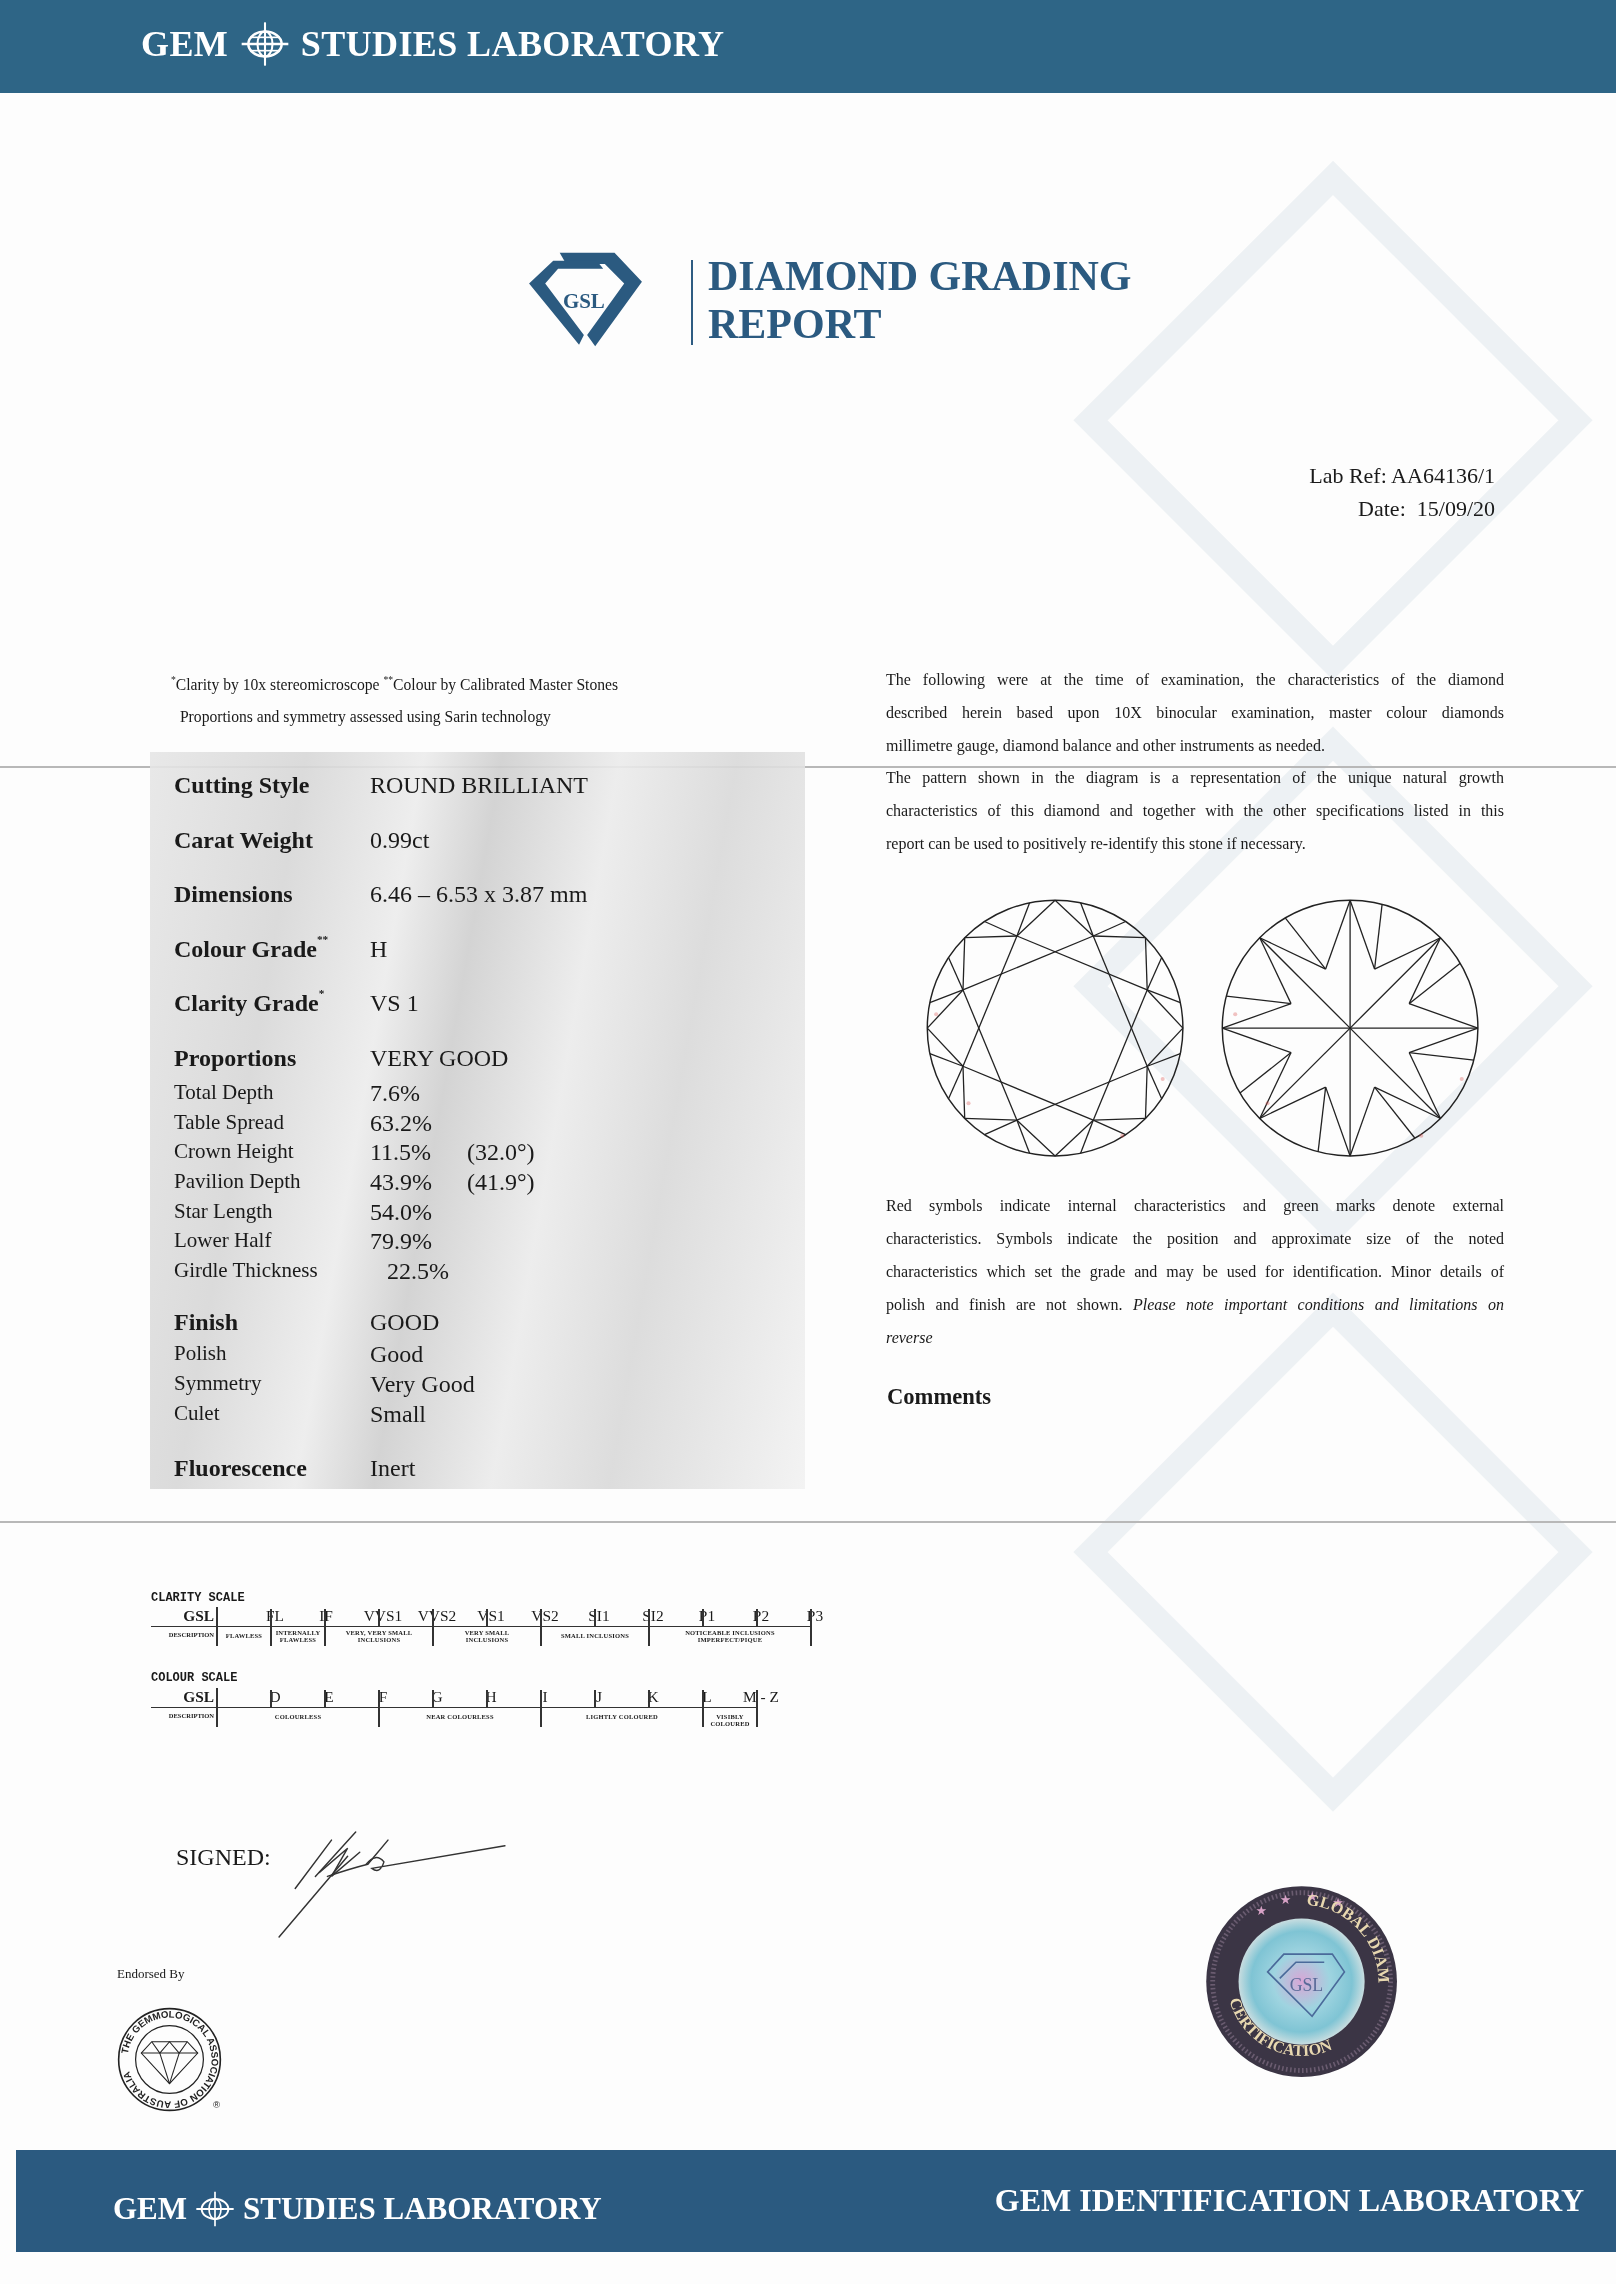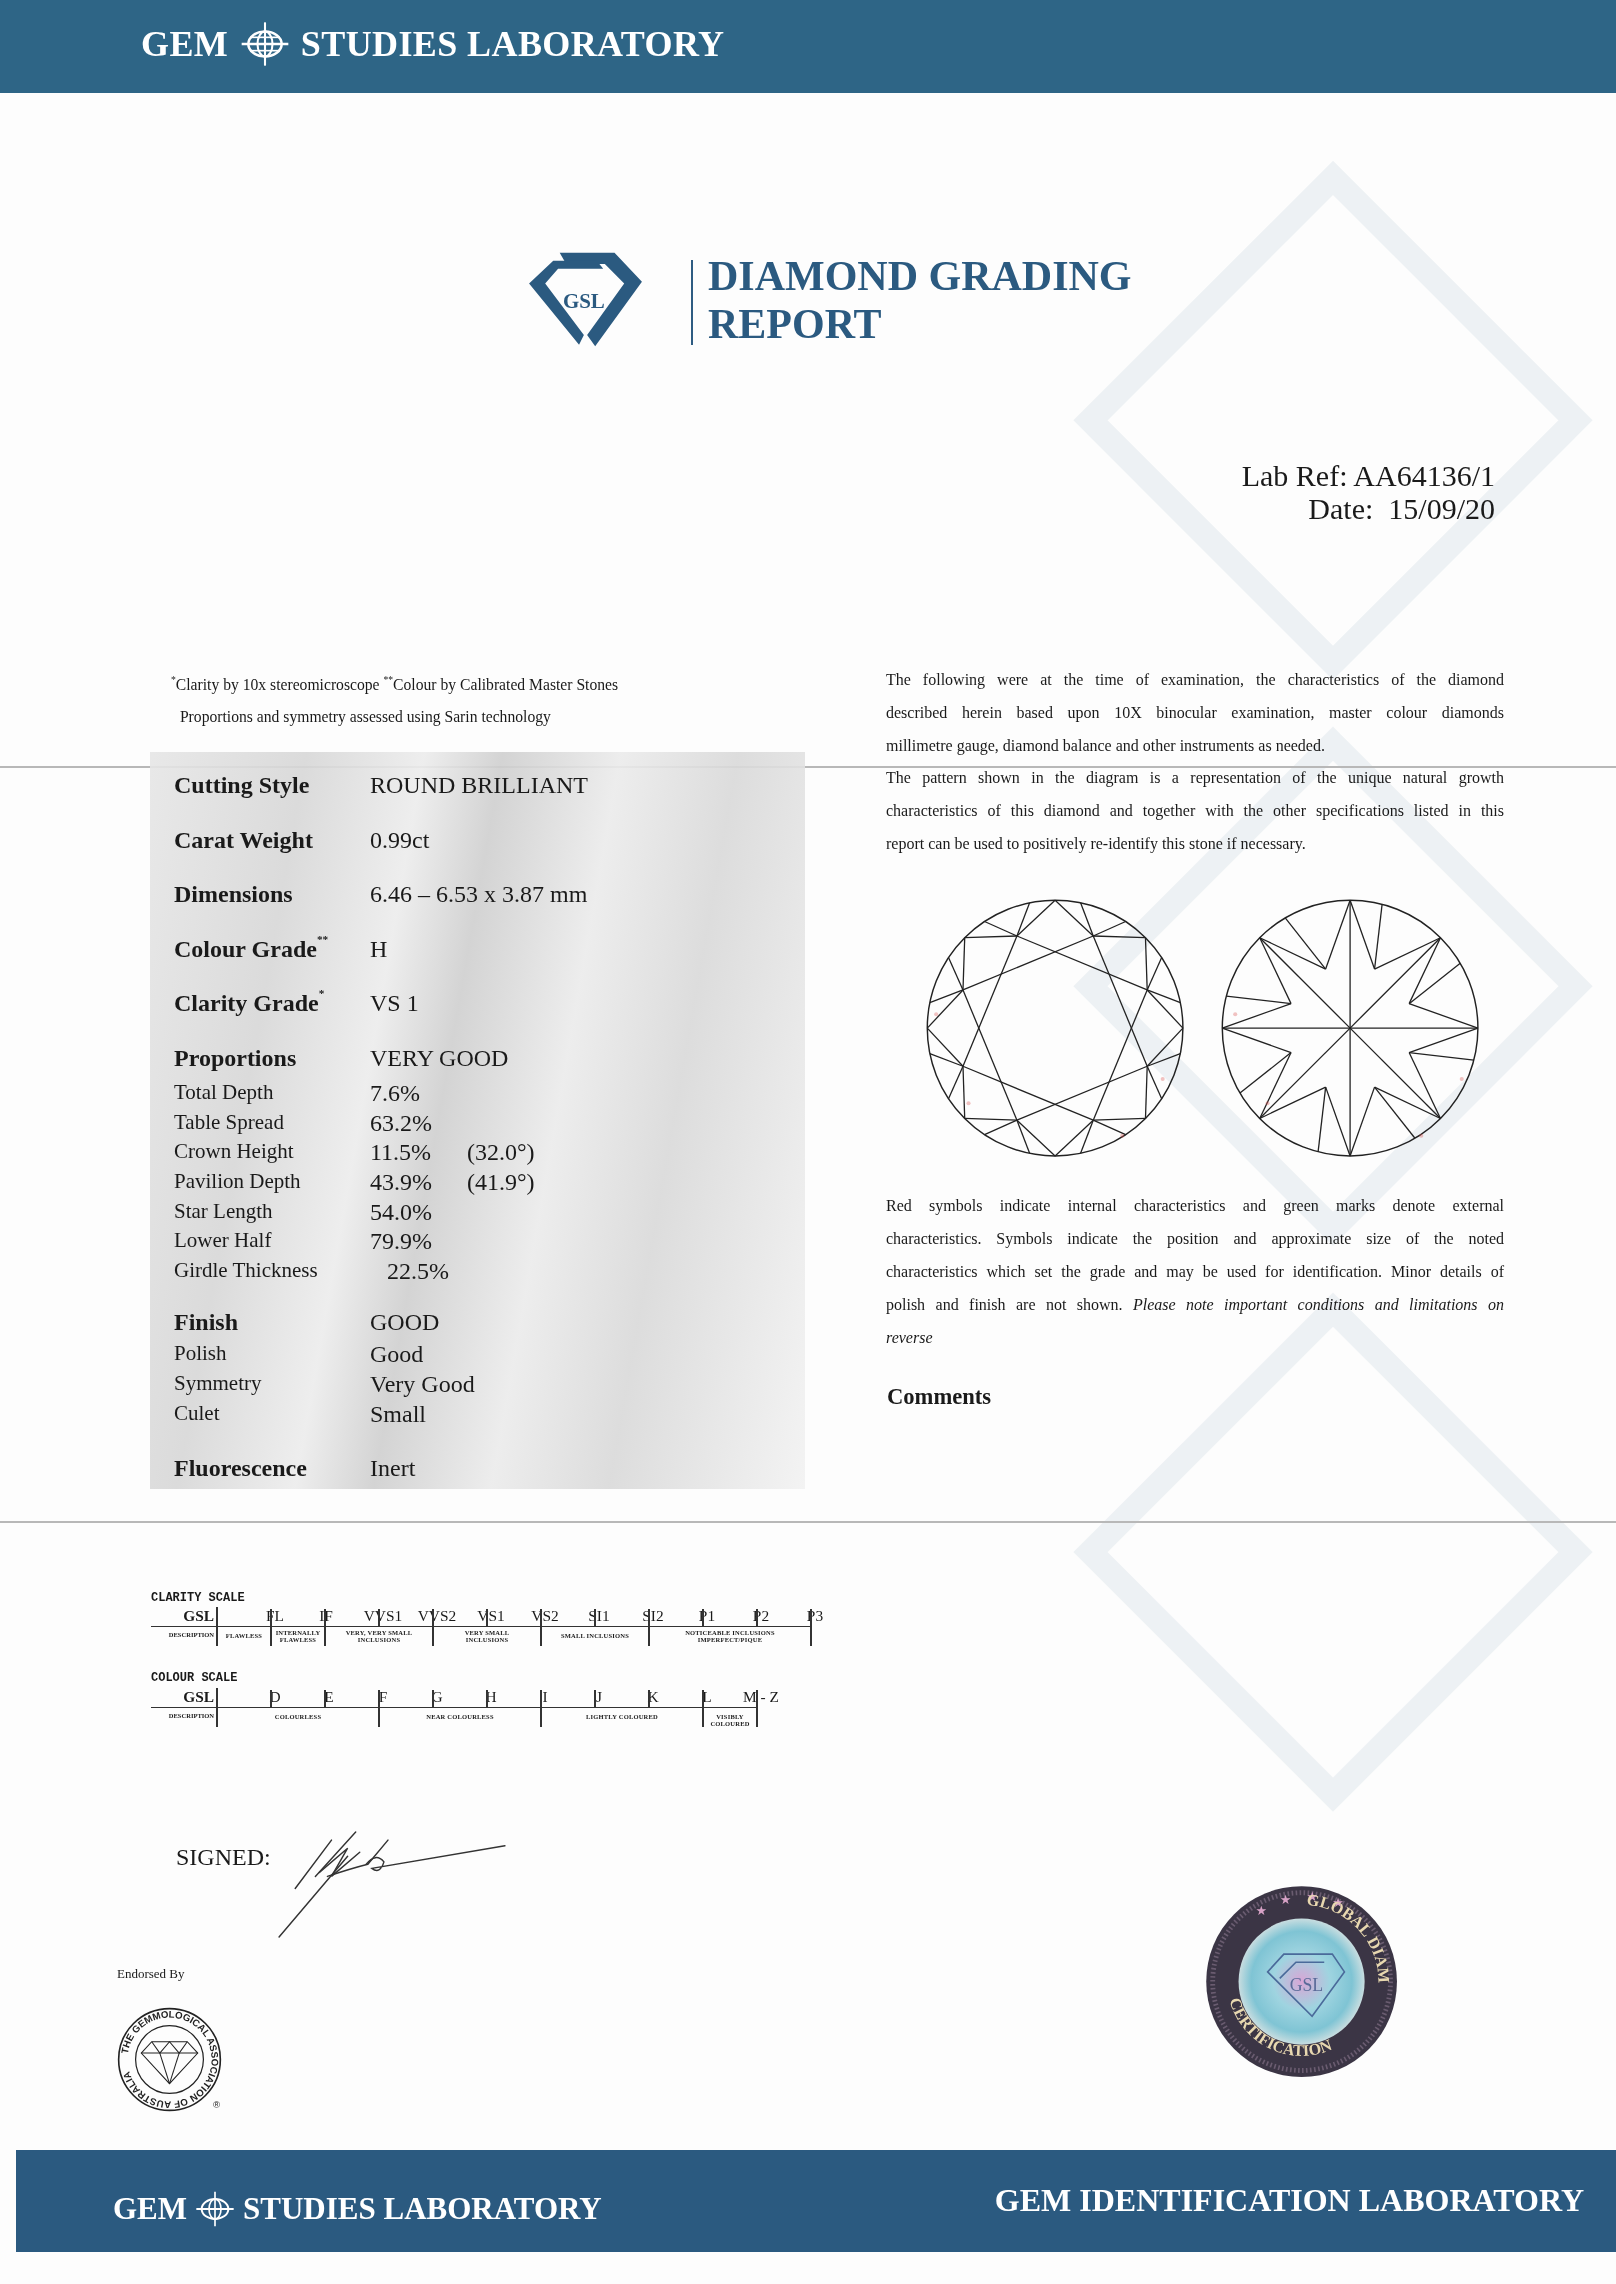--- a/index.html
+++ b/index.html
@@ -9,21 +9,21 @@
   .globe { display:inline-block; width:50px; height:50px; }
   .banner-bottom { position:absolute; left:16px; top:2150px; width:1608px; height:102px; background:#2b5a80; }
   .banner-bottom .brand-left { position:absolute; left:97px; top:39px; color:#fff; font-weight:bold; font-size:31px; display:flex; align-items:center; gap:8px; }
   .banner-bottom .brand-right { position:absolute; right:40px; top:32px; color:#fff; font-weight:bold; font-size:32px; }
   .bg-decor { position:absolute; right:0; top:97px; width:566px; height:2021px; opacity:0.07; }
 
   .logo { position:absolute; left:521px; top:251px; width:129px; height:97px; }
   .title-bar { position:absolute; left:691px; top:260px; width:2.4px; height:85px; background:#2e5c82; }
   .title { position:absolute; left:708px; top:252px; color:#2b5a80; font-weight:bold; font-size:42px; line-height:48px; }
 
-  .labref { position:absolute; right:121px; top:459px; text-align:right; font-size:30px; line-height:33px; }
+  .labref { position:absolute; right:121px; top:459px; text-align:right; font-size:22px; line-height:33px; }
 
   .notes-left { position:absolute; left:171px; top:664px; font-size:17px; line-height:32px; font-family:"Liberation Serif", serif; transform:scaleX(0.92); transform-origin:left; }
   .notes-left sup { font-size:10.5px; }
 
   .hr { position:absolute; height:1.6px; background:#b8b8b8; }
 
   .photo-bg { position:absolute; left:150px; top:752px; width:655px; height:737px; background:linear-gradient(100deg, #e6e6e6 0%, #d7d7d7 20%, #ececec 35%, #cfcfcf 45%, #ebebeb 60%, #d9d9d9 75%, #f2f2f2 100%); opacity:0.9; }
 
   .spec { position:absolute; left:174px; font-size:23.4px; }
   .spec .lab { position:absolute; left:0; white-space:nowrap; }

